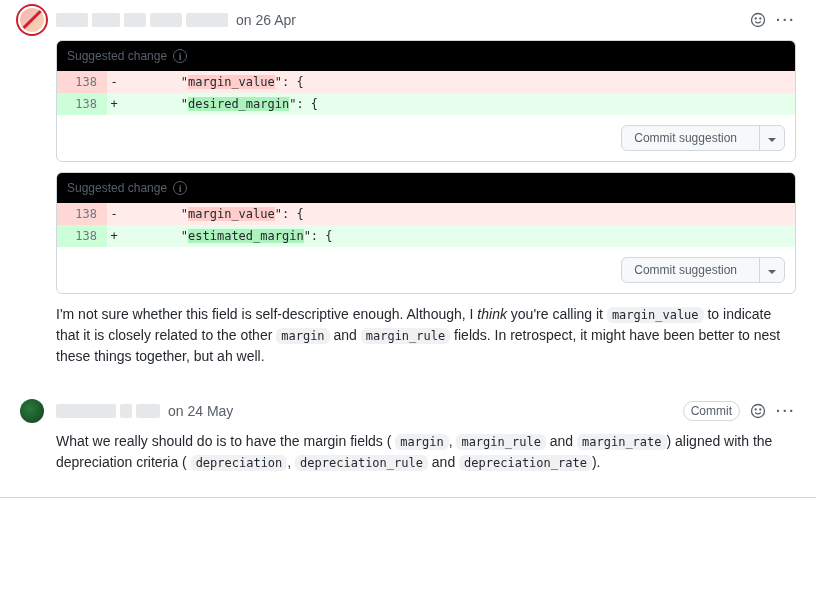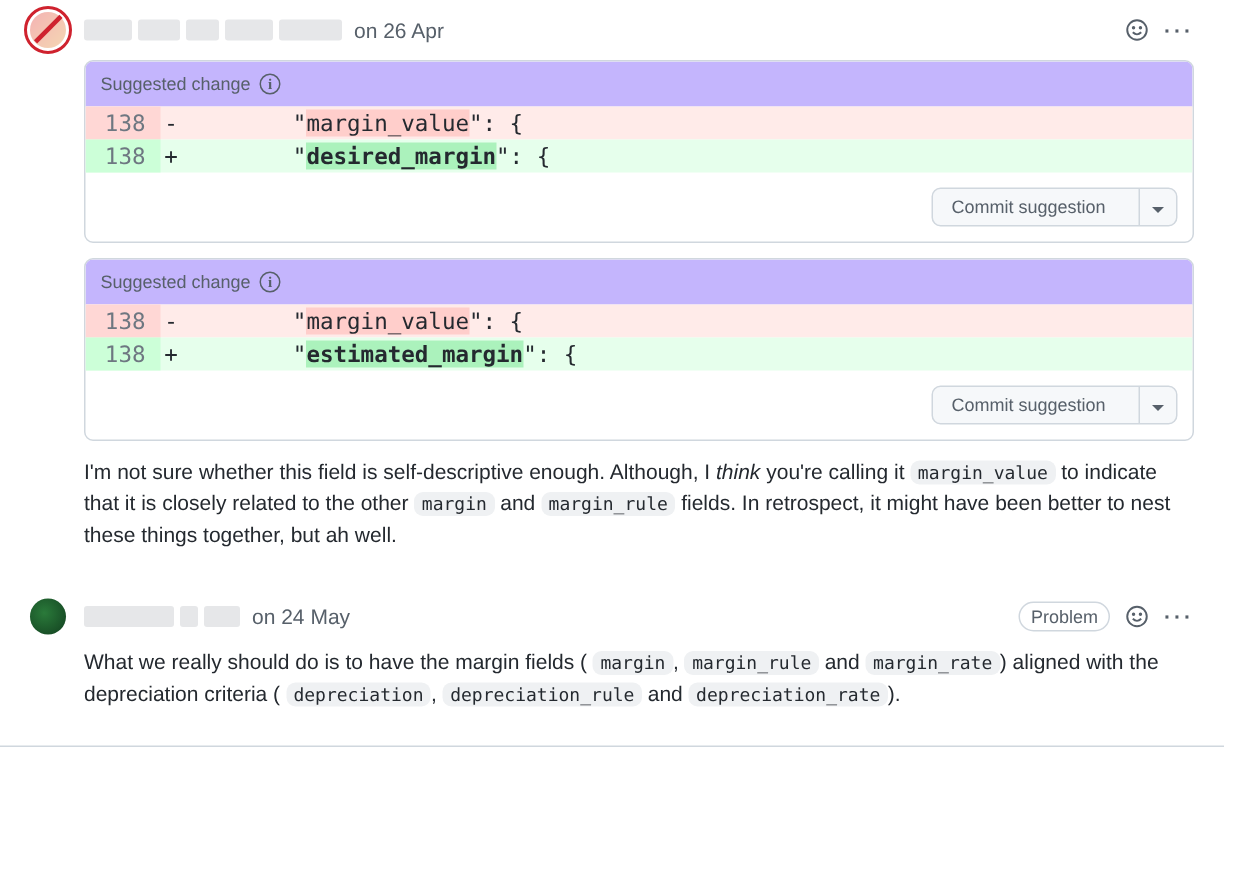--- a/index.html
+++ b/index.html
@@ -74,43 +74,43 @@
   }
   .kebab-dots { letter-spacing:2px; font-weight:700; font-size:14px; line-height:1; }
 
   .suggest-box {
     border:1px solid #d0d7de; border-radius:6px; overflow:hidden;
     margin-bottom:10px;
   }
   .suggest-head {
     display:flex; align-items:center; gap:6px;
     padding:8px 10px; font-size:12px; color:#57606a;
-    background:#c4b5fd;
+    background:#000000;
   }
   .info-icon {
     width:14px; height:14px; border:1.5px solid #57606a; border-radius:50%;
     display:inline-flex; align-items:center; justify-content:center;
     font-size:10px; font-weight:700; font-family:serif;
   }
   .diff-row {
     display:flex; font-family: ui-monospace, SFMono-Regular, Menlo, Consolas, monospace;
-    font-size:15px; line-height:22px;justify-content:flex-end;
+    font-size:12px; line-height:22px;justify-content:flex-end;
   }
   .lineno {
     width:50px; text-align:right; padding-right:10px;
     color:#6e7781; flex-shrink:0;
   }
   .marker { width:14px; text-align:center; flex-shrink:0; }
   .code { flex:1; white-space:pre; padding-left:2px; }
   .row-del { background:#ffebe9; }
   .row-del .lineno { background:#ffd7d5; }
   .tok-del { background:#ffcecb; }
   .row-add { background:#e6ffec; }
   .row-add .lineno { background:#ccffd8; }
-  .tok-add { background:#abf2bc;font-weight:bold; }
+  .tok-add { background:#abf2bc; }
   .suggest-foot {
     display:flex; justify-content:flex-end; padding:10px;align-items:flex-end;
   }
   .commit-btn {
     display:inline-flex; align-items:center; gap:10px;
     border:1px solid #d0d7de; border-radius:6px;
     background:#f6f8fa; color:#57606a;
     font-size:12px; cursor:pointer;
   }
   .commit-btn .lbl { padding:5px 12px; }
@@ -226,21 +226,21 @@
     <div class="avatar green"></div>
     <div class="body">
       <div class="header">
         <span style="display:flex; gap:4px;">
           <span class="name-redact" style="width:60px"></span>
           <span class="name-redact" style="width:12px"></span>
           <span class="name-redact" style="width:24px"></span>
         </span>
         <span class="timestamp">on 24 May</span>
         <div class="header-right">
-          <span class="badge">Problem</span>
+          <span class="badge">Commit</span>
           <span class="smiley">
             <svg width="16" height="16" viewBox="0 0 16 16" fill="none" stroke="#57606a" stroke-width="1.3">
               <circle cx="8" cy="8" r="6.5"></circle>
               <circle cx="5.7" cy="6.5" r="0.5" fill="#57606a"></circle>
               <circle cx="10.3" cy="6.5" r="0.5" fill="#57606a"></circle>
               <path d="M5.2 9.5 q2.8 2.8 5.6 0" fill="none"></path>
             </svg>
           </span>
           <span class="kebab">
               <span class="kebab-dots">···</span>

